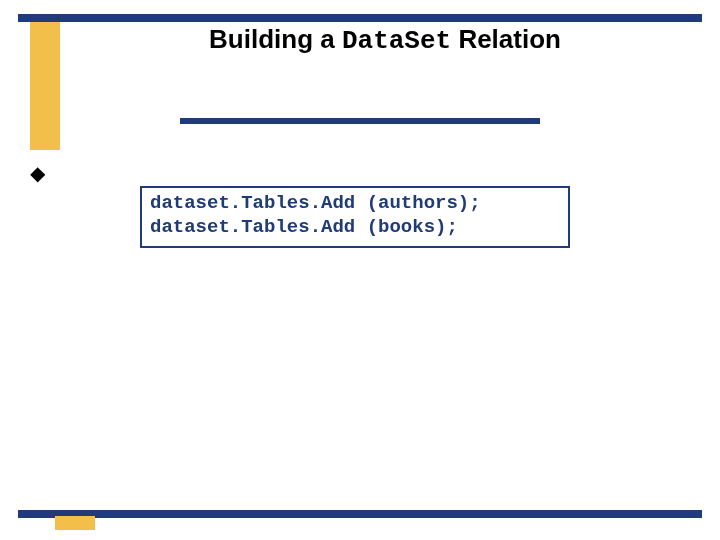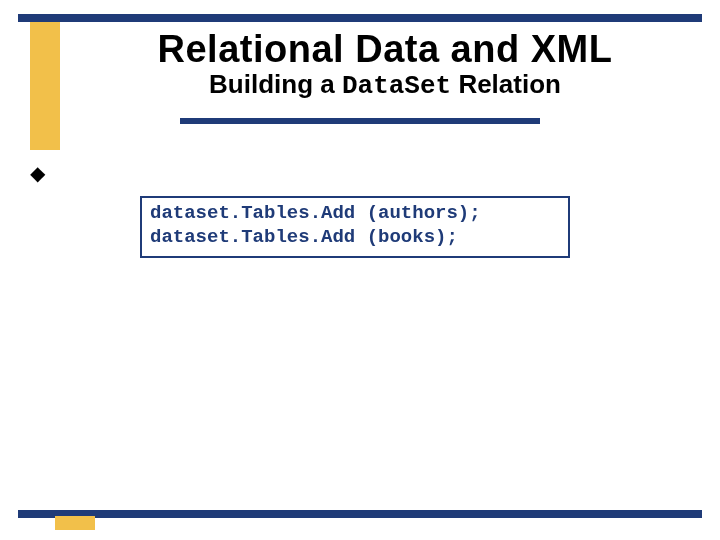--- a/index.html
+++ b/index.html
@@ -91,21 +91,21 @@
   }
   .bullet-glyph {
     font-size: 20px;
     line-height: 26px;
     flex: 0 0 auto;
   }
   .bullet-text .mono {
     font-family: "Courier New", Courier, monospace;
   }
   .code-box {
-    margin: 10px 0 0 110px;
+    margin: 0 0 0 110px;
     width: 430px;
     border: 2px solid #1f3b78;
     padding: 4px 8px 6px 8px;
     box-sizing: border-box;
     color: #1f3b78;
     font-family: "Courier New", Courier, monospace;
     font-weight: 700;
     font-size: 19px;
     line-height: 1.25;
     white-space: pre;
@@ -131,21 +131,20 @@
 <body>
 
 <div class="slide">
 
   <div class="top-rule"></div>
   <div class="gold-left"></div>
 
   <div class="title-band"></div>
 
   <div class="title-wrap">
-    <div class="title-main">Relational Data and XML</div>
     <div class="subtitle-row">
       <span>Building a </span><span class="mono">DataSet</span><span> Relation</span>
     </div>
   </div>
 
   <div class="title-under-rule"></div>
 
   <div class="body">
     <div class="bullet-row">
       <span class="bullet-glyph">◆</span>

